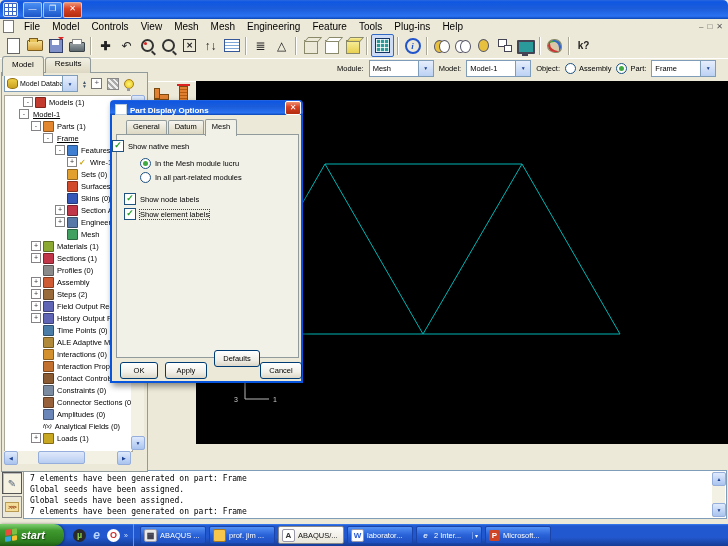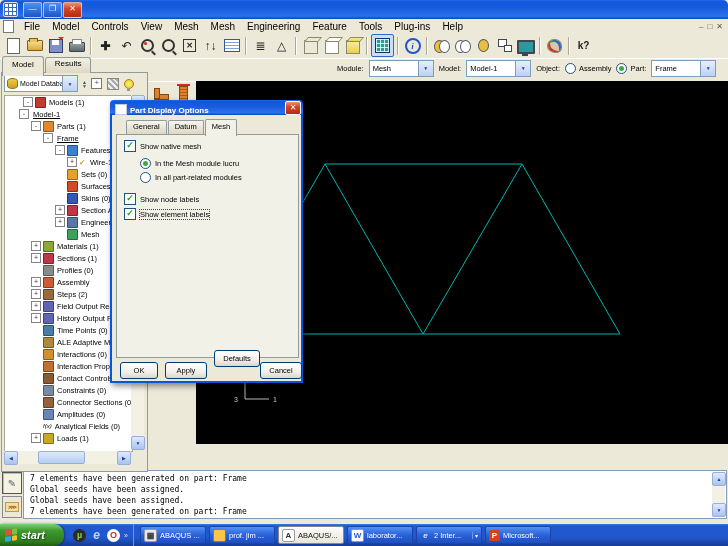--- a/index.html
+++ b/index.html
@@ -543,21 +543,21 @@
     <span id="dlg-title-text">Part Display Options</span>
     <span id="dlg-close">✕</span>
   </div>
   <div id="dlg-body">
     <div id="dlg-tabs">
       <span class="dtab">General</span>
       <span class="dtab">Datum</span>
       <span class="dtab active">Mesh</span>
     </div>
     <div id="dlg-panel"></div>
-    <div class="drow" style="left:12px;top:25px">
+    <div class="drow" style="left:0;top:25px">
       <span class="cb checked"></span>
       <span>Show native mesh</span>
     </div>
     <div class="drow" style="left:28px;top:43px">
       <span class="rd sel"></span>
       <span>In the Mesh module lucru</span>
     </div>
     <div class="drow" style="left:28px;top:57px">
       <span class="rd"></span>
       <span>In all part-related modules</span>

